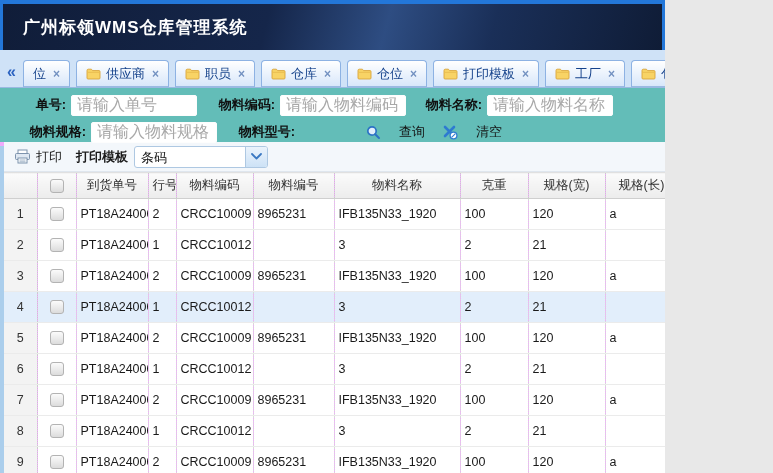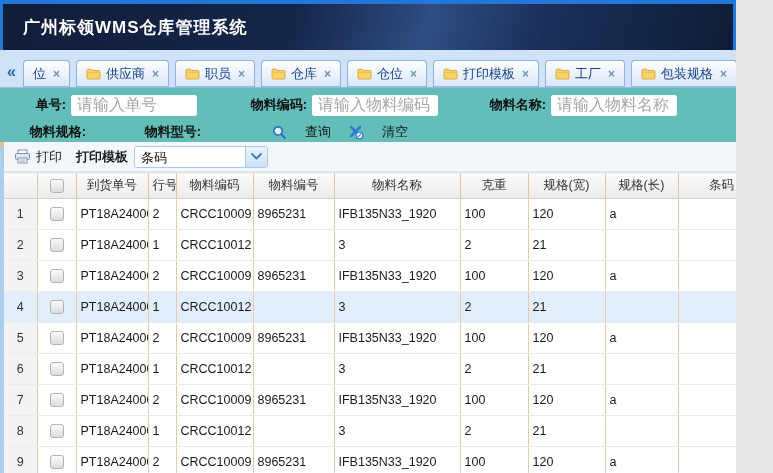--- a/index.html
+++ b/index.html
@@ -1,17 +1,17 @@
 <!DOCTYPE html>
 <html style="--top-strip: #2377d9; --title-sheen: #2e4d82; --tabbar-bg: #cfe2f7; --tab-text: #15428b; --panel-teal: #63bdb8; --toolbar-bg: #f3f7fb; --row-highlight: #e2eefb;"><head>
 <meta charset="utf-8">
 <style>
   * { box-sizing: border-box; }
   body { margin:0; font-family:"Liberation Sans", sans-serif; background:#e8e8e8; }
-  .window { width:736px; height:473px; position:relative; overflow:hidden; background:#fdba74;
+  .window { width:665px; height:473px; position:relative; overflow:hidden; background:#f0abfc;
             border-top:4px solid var(--top-strip,#2377d9); }
 
   
   .titlebar { height:46px; display:flex; align-items:center; padding-left:20px;
     border-left:3px solid var(--top-strip,#2377d9); border-right:3px solid var(--top-strip,#2377d9);
     background:linear-gradient(105deg,#101d39 0%, #15264a 40%, var(--title-sheen,#2e4d82) 58%, #1a2f58 74%, #0f1c36 100%); }
   .titlebar h1 { color:#fff; font-size:17px; font-weight:bold; margin:0; letter-spacing:1px; }
 
   
   .tabbar { height:38px; background:var(--tabbar-bg,#cfe2f7); border-bottom:1px solid #9ab9e2;
@@ -21,21 +21,21 @@
     background:linear-gradient(#ffffff,#d8e7fa); border:1px solid #8db2e3; border-bottom-color:#9ab9e2;
     border-radius:4px 4px 0 0; font-size:13px; color:var(--tab-text,#15428b); white-space:nowrap; cursor:pointer; }
   .tab .tab-label { color:var(--tab-text,#15428b); }
   .tab .close { color:#7391c1; margin-left:7px; font-size:12px; font-weight:bold; }
   .folder { display:inline-block; margin-right:5px; line-height:0; }
 
   
   .search-panel { height:54px; background:var(--panel-teal,#63bdb8); padding:6px 0 0 20px; font-size:13px; }
   .srow { display:flex; align-items:center; height:22px; margin-bottom:5px; }
   .flabel { font-weight:bold; color:#101010; margin-right:5px; white-space:nowrap; text-align:right; }
-  .w48{ width:46px; } .w62{ width:64px;margin-left:32px; } .w68{ width:66px; }
+  .w48{ width:46px; } .w62{ width:64px; } .w68{ width:66px; }
   .finput { width:126px; height:21px; border:1px solid #fdfdfd; border-radius:2px; font-size:16px;
     padding:0 5px; color:#444; font-family:"Liberation Sans",sans-serif; outline:none; }
   .finput::placeholder { color:#a8a8a8; }
   .gap14 { width:14px; } .gap12 { width:12px; }
   .action-btn { display:flex; align-items:center; gap:18px; color:#151515; cursor:pointer; font-size:13px; margin-left:28px; }
 
   
   .left-strip { position:absolute; left:0; top:142px; width:4px; bottom:0; background:#abceec; z-index:5; }
   .toolbar { height:30px; margin-left:4px; background:var(--toolbar-bg,#f3f7fb); border-bottom:1px solid #dfe6ee;
     display:flex; align-items:center; padding-left:10px; font-size:13px; }
@@ -148,20 +148,21 @@
       <input class="finput" placeholder="请输入单号" style="">
       <span class="gap14"></span>
       <span class="flabel w62">物料编码:</span>
       <input class="finput" placeholder="请输入物料编码" style="">
       <span class="gap12"></span>
       <span class="flabel w62">物料名称:</span>
       <input class="finput" placeholder="请输入物料名称" style="">
     </div>
     <div class="srow">
       <span class="flabel w68">物料规格:</span>
+      <input class="finput" placeholder="请输入物料规格" style="">
       <span class="gap14"></span>
       <span class="flabel w62">物料型号:</span>
       <span class="action-btn" style="margin-left:66px;">
         <span style="line-height:0;">
           <svg width="15" height="15" viewBox="0 0 15 15">
               <circle cx="6" cy="6" r="4.2" fill="#e3eefb" stroke="#2b72c4" stroke-width="1.7"></circle>
               <line x1="9.2" y1="9.2" x2="13" y2="13" stroke="#2b72c4" stroke-width="2" stroke-linecap="round"></line>
             </svg>
         </span>
         <span>查询</span>

